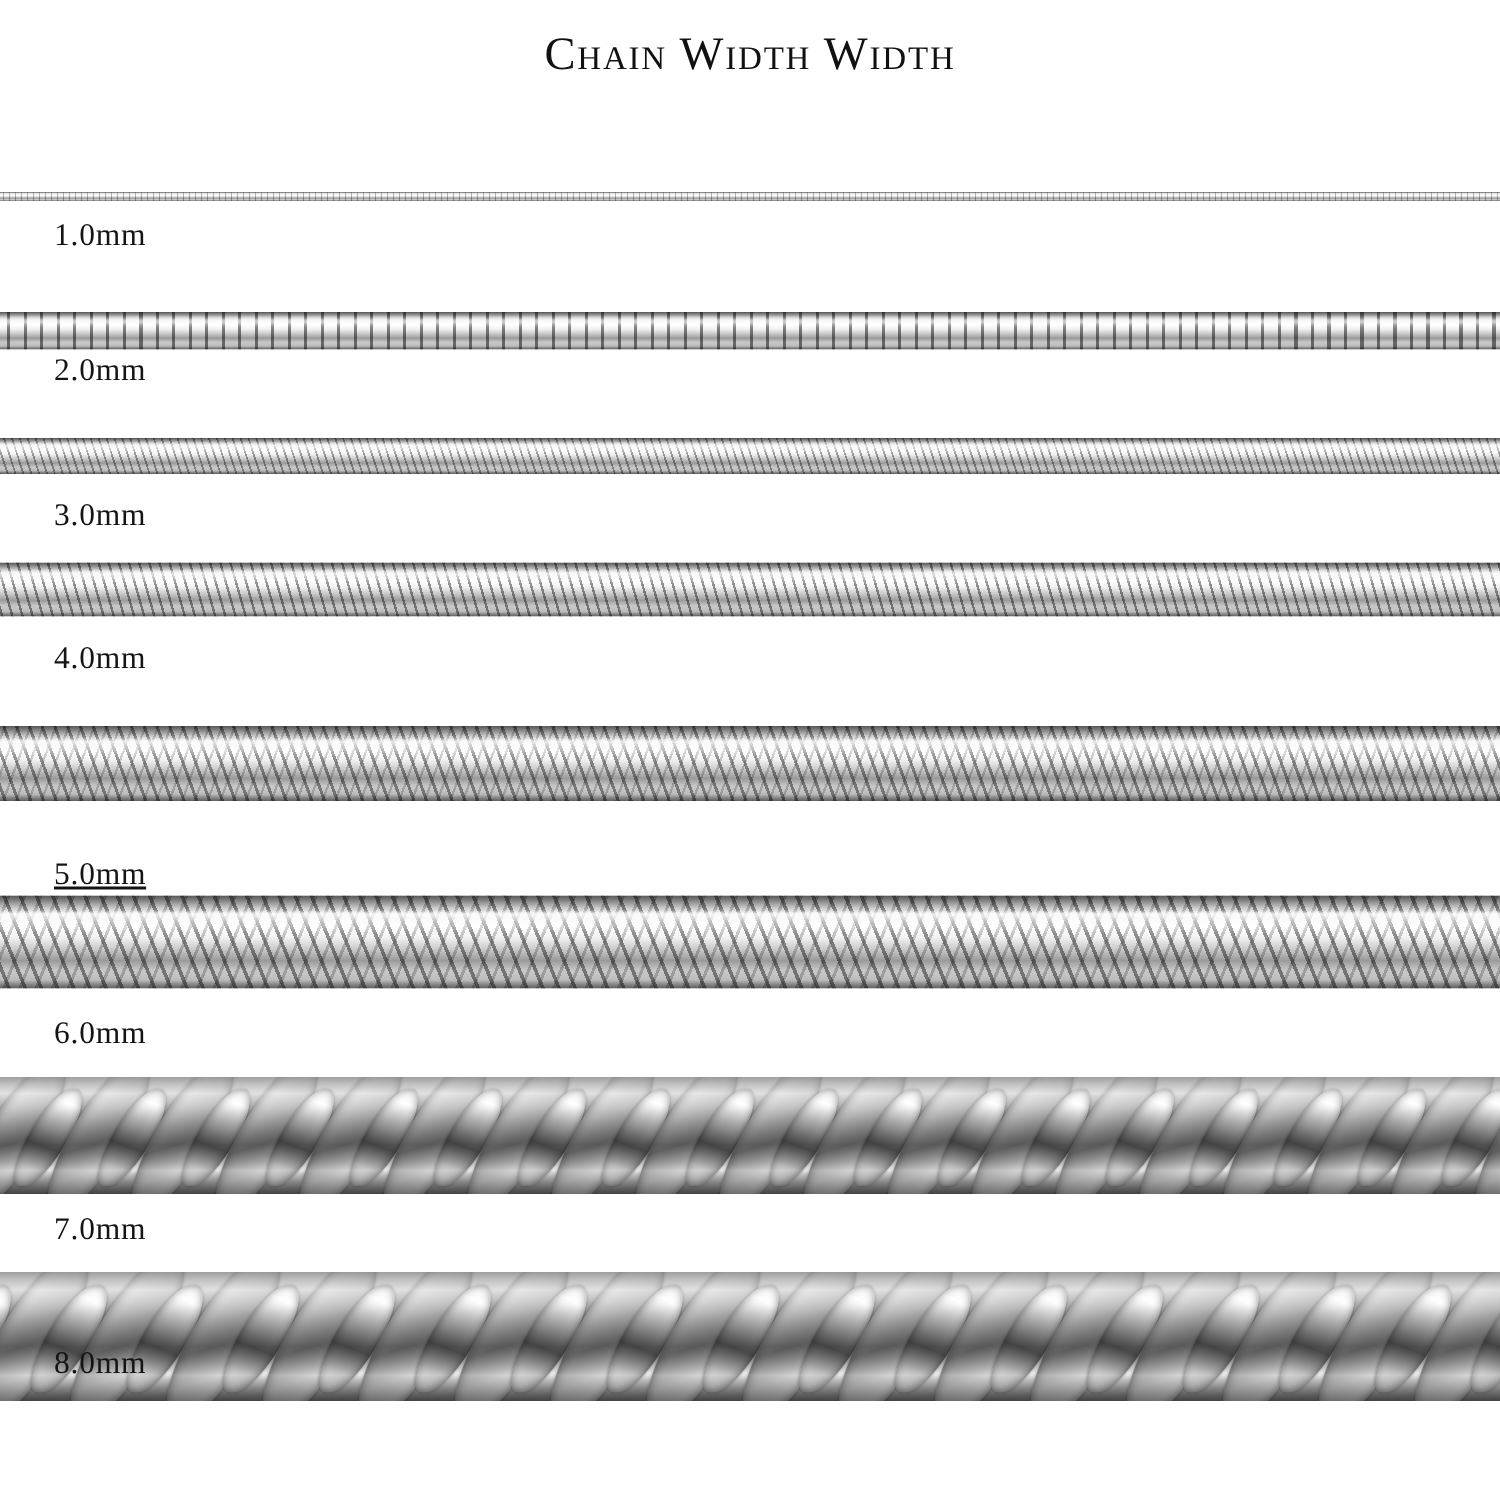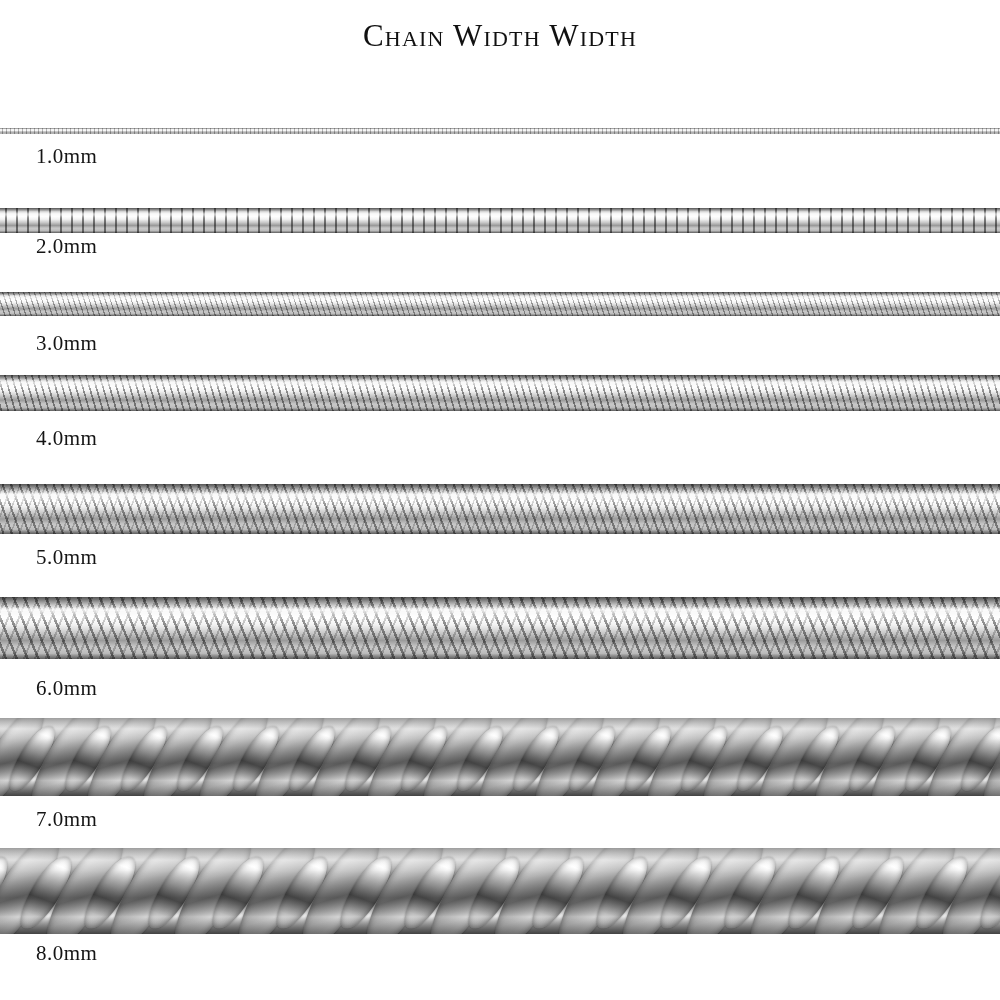--- a/index.html
+++ b/index.html
@@ -260,21 +260,21 @@
 
 <div class="chain-row">
   <div class="chain-strip" style="top:484px;height:50px;">
     <div class="metal">
       <div class="base"></div>
       <div class="links tex-5"></div>
       <div class="gloss"></div>
       <div class="edge"></div>
     </div>
   </div>
-  <div class="chain-label" style="top:545px;">5.0mm</div>
+  <div class="chain-label" style="top:570px;text-decoration:underline;">5.0mm</div>
 </div>
 
 <div class="chain-row">
   <div class="chain-strip" style="top:597px;height:62px;">
     <div class="metal">
       <div class="base"></div>
       <div class="links tex-6"></div>
       <div class="gloss"></div>
       <div class="edge"></div>
     </div>
@@ -368,14 +368,14 @@
         <div class="s alt" style="left: 868px; width: 32.2px;"></div>
         <div class="s" style="left: 900px; width: 46px;"></div>
         <div class="s alt" style="left: 932px; width: 32.2px;"></div>
         <div class="s" style="left: 964px; width: 46px;"></div>
         <div class="s alt" style="left: 996px; width: 32.2px;"></div>
         <div class="s" style="left: 1028px; width: 46px;"></div>
       </div>
     <div class="rope-shade"></div>
     <div class="edge"></div>
   </div>
-  <div class="chain-label" style="top:941px;">8.0mm</div>
+  <div class="chain-label" style="top:896px;">8.0mm</div>
 </div>
 
 </body></html>

